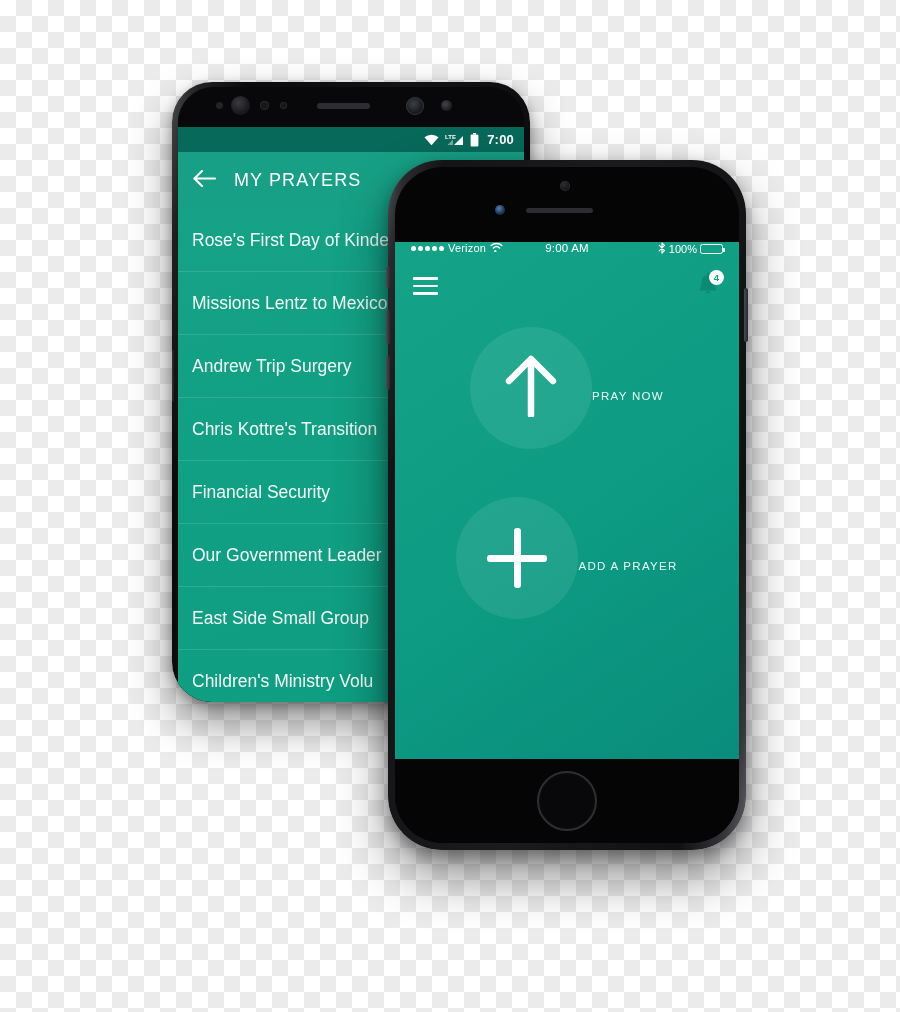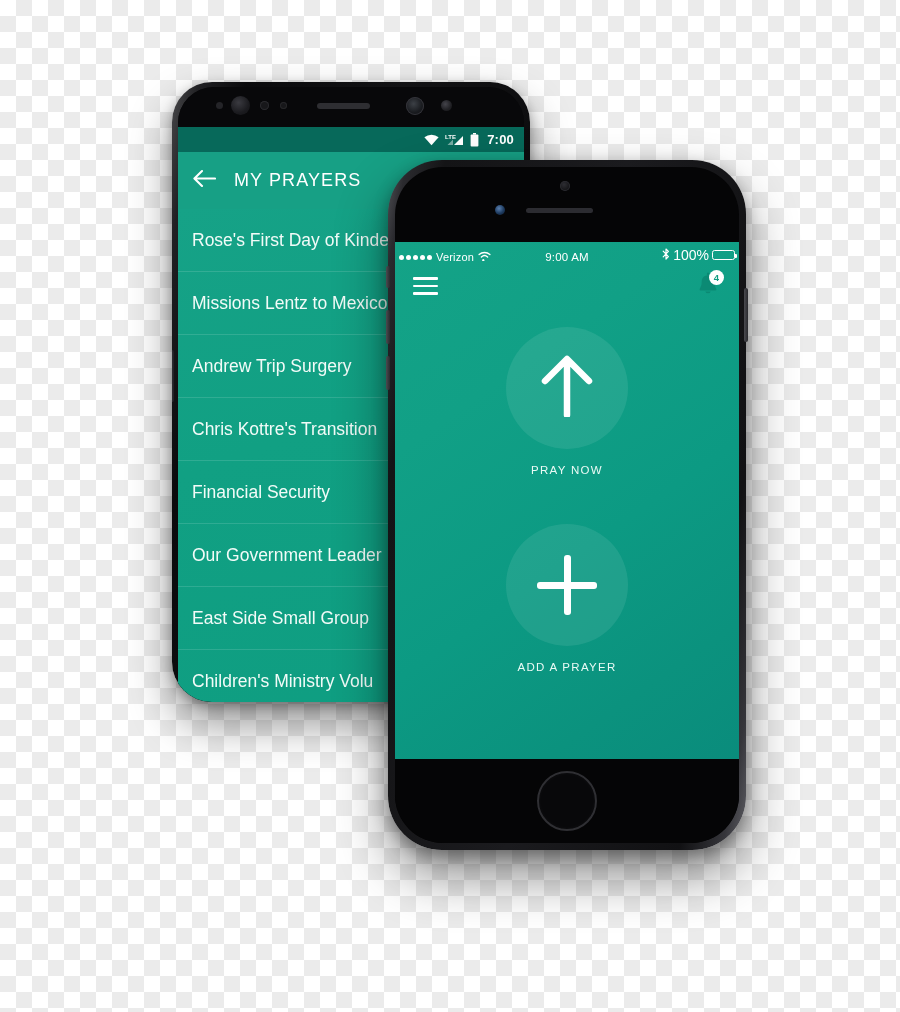--- a/index.html
+++ b/index.html
@@ -231,33 +231,33 @@
   .iphone-screen {
     position: absolute;
     left: 0; top: 75px;
     width: 344px; height: 517px;
     background: linear-gradient(145deg, #14a387 0%, #11a086 28%, #0c9a83 58%, #0b927e 82%, #0a8c7c 100%);
     overflow: hidden;
   }
   .i-statusbar {
     height: 21px;
     display: flex;
-    align-items: flex-end;
-    padding: 0 4px;
+    align-items: flex-start;
+    padding: 0 16px;
     box-sizing: border-box;
     color: #ffffff;
     font-size: 11px;
   }
   .i-sb-left { display: flex; align-items: center; gap: 4px; flex: 1; }
   .i-sb-center { flex: 0 0 auto; font-size: 11.5px; letter-spacing: 0.2px; }
   .i-sb-right { display: flex; align-items: center; justify-content: flex-end; gap: 3px; flex: 1; }
   .sig-dots { display: flex; gap: 2px; align-items: center; }
   .sig-dots i { width: 5px; height: 5px; border-radius: 50%; background: #ffffff; display: block; }
   .carrier { font-size: 11px; letter-spacing: 0.2px; }
-  .batt-pct { font-size: 14px; }
+  .batt-pct { font-size: 11px; }
   .batt-shell {
     width: 23px; height: 10px;
     border: 1px solid #ffffff;
     border-radius: 2.5px;
     position: relative;
     box-sizing: border-box;
     padding: 1px;
   }
   .batt-shell::after {
     content: "";
@@ -294,21 +294,21 @@
   }
 
   .i-content {
     height: 450px;
     display: flex;
     flex-direction: column;
     align-items: center;
     padding-top: 18px;
     box-sizing: border-box;
   }
-  .action-block { display: flex; flex-direction: column; align-items: center; }
+  .action-block { display: flex; flex-direction: row; align-items: center; }
   .action-circle {
     width: 122px; height: 122px;
     border-radius: 50%;
     background: rgba(255,255,255,0.085);
     display: flex;
     align-items: center;
     justify-content: center;
   }
   .action-label {
     margin-top: 15px;

